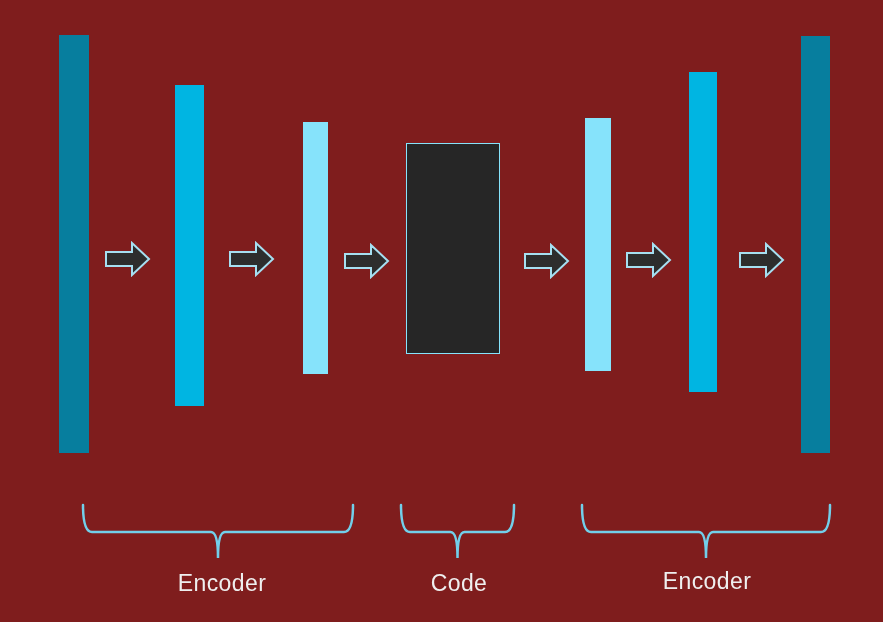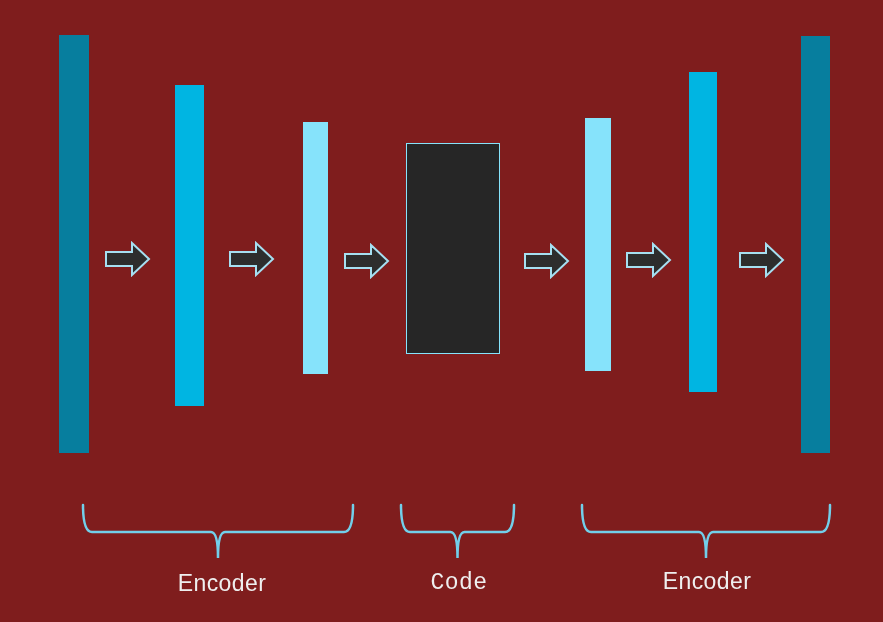--- a/index.html
+++ b/index.html
@@ -74,16 +74,16 @@
       <polygon class="arrow-shape" points="1,11 27,11 27,2 44,18 27,34 27,25 1,25" stroke-width="2" stroke-linejoin="miter" fill="#2d2d2d" stroke="#a6dff1"></polygon>
     </svg>
 
   <svg class="overlay-svg">
     <path class="brace-path" fill="none" stroke-width="2.5" stroke-linecap="round" d="M 83 505 Q 83 532 92 532 L 211 532 Q 218 532 218 558 Q 218 532 225 532 L 344 532 Q 353 532 353 505" stroke="#72cfea"></path>
     <path class="brace-path" fill="none" stroke-width="2.5" stroke-linecap="round" d="M 401 505 Q 401 532 410 532 L 450.5 532 Q 457.5 532 457.5 558 Q 457.5 532 464.5 532 L 505 532 Q 514 532 514 505" stroke="#72cfea"></path>
     <path class="brace-path" fill="none" stroke-width="2.5" stroke-linecap="round" d="M 582 505 Q 582 532 591 532 L 699 532 Q 706 532 706 558 Q 706 532 713 532 L 821 532 Q 830 532 830 505" stroke="#72cfea"></path>
   </svg>
 
   <div class="group-label" style="left: 222px; top: 570px; color: rgb(239, 239, 239);">Encoder</div>
-  <div class="group-label" style="left: 459px; top: 570px; color: rgb(239, 239, 239); font-family: Liberation Mono, monospace;">Code</div>
+  <div class="group-label" style="left: 459px; top: 570px; color: rgb(239, 239, 239);">Code</div>
   <div class="group-label" style="left: 707px; top: 568px; color: rgb(239, 239, 239);">Encoder</div>
 
 </div>
 
 </body></html>

